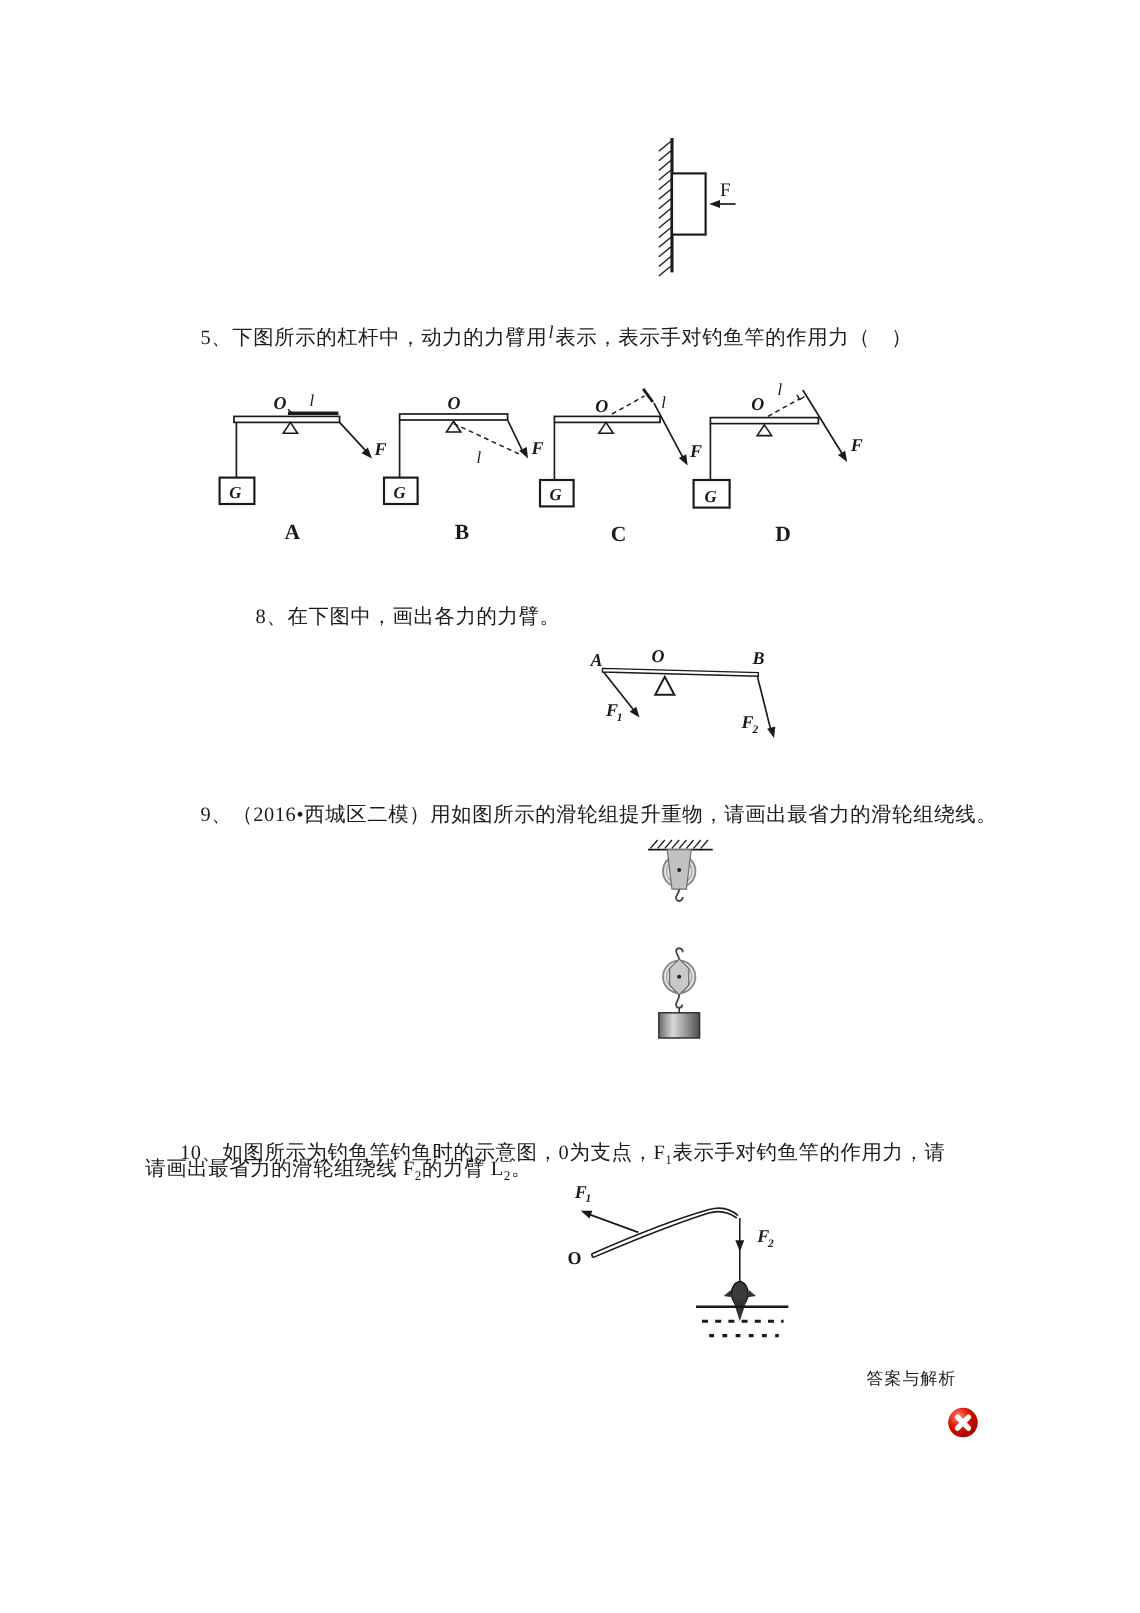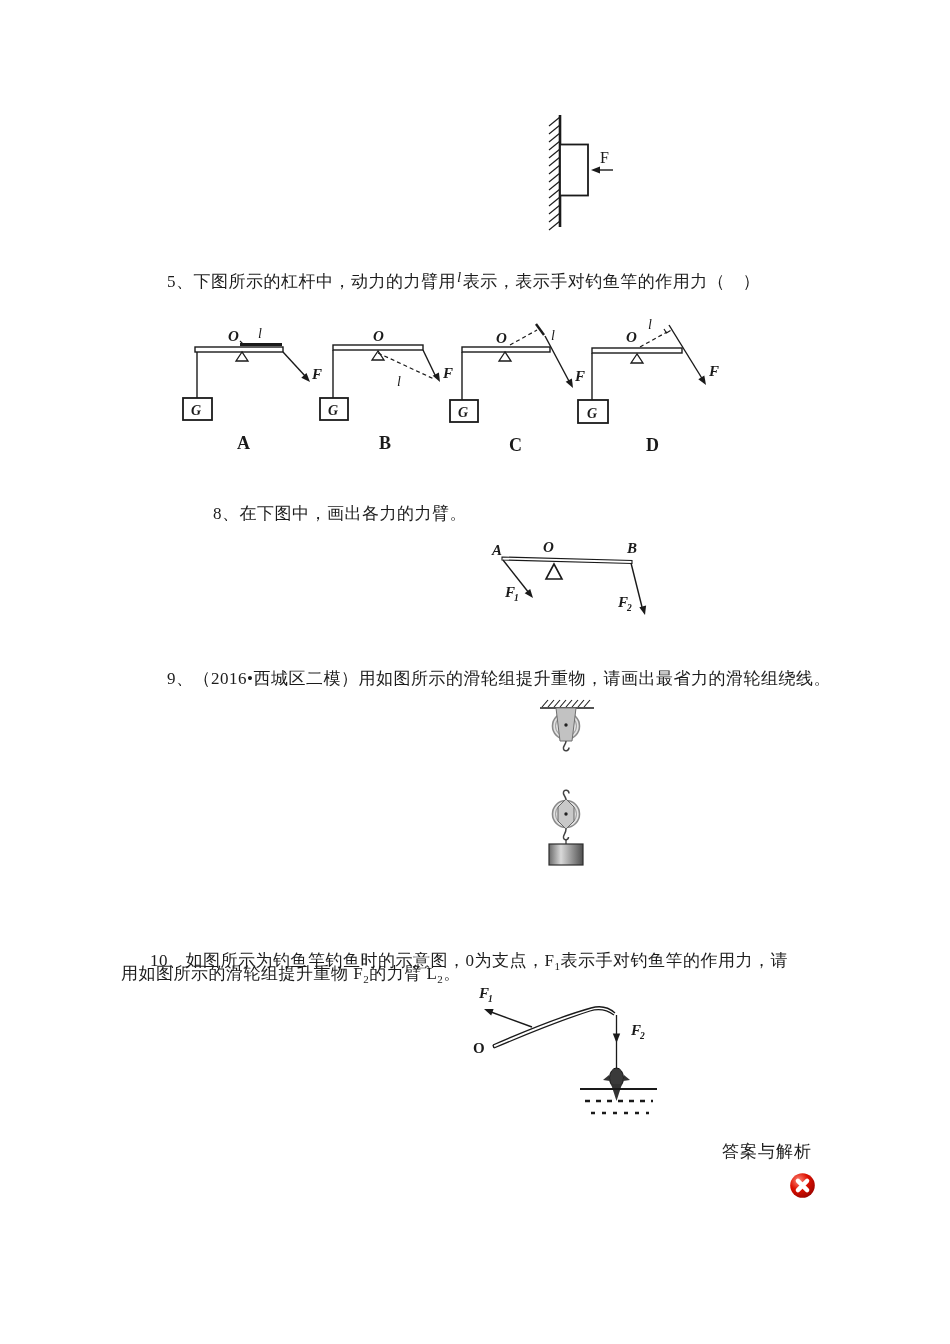--- a/index.html
+++ b/index.html
@@ -22,21 +22,21 @@
   svg rect.box { fill:#ffffff; stroke:#1a1a1a; stroke-width:1.8; }
   svg text { fill:#1a1a1a; font-family:"Liberation Serif", serif; }
   svg text.oi { font-style:italic; font-weight:bold; font-size:15px; }
   svg text.li { font-style:italic; font-size:14px; }
   svg text.fi { font-style:italic; font-weight:bold; font-size:15px; }
   svg text.gi { font-style:italic; font-weight:bold; font-size:14px; }
   svg text.opt { font-weight:bold; font-size:18px; }
   svg text.subd { font-style:italic; font-weight:bold; font-size:9.5px; }
   svg text.plain { font-size:16px; }
   svg text.ob { font-weight:bold; font-size:15px; }
-  .answers { position:absolute; font-size:17px; letter-spacing:1px;text-align:center; }
+  .answers { position:absolute; font-size:14px; letter-spacing:1px;text-align:center; }
 </style>
 </head>
 <body>
 
 <svg class="abs" style="left:520px; top:105px;" width="130" height="135" viewBox="0 0 130 135">
   <g>
     <line class="thin" x1="29" y1="21" x2="40" y2="12"></line>
       <line class="thin" x1="29" y1="29" x2="40" y2="20"></line>
     <line class="thin" x1="29" y1="37" x2="40" y2="28"></line>
       <line class="thin" x1="29" y1="45" x2="40" y2="36"></line>
@@ -190,21 +190,21 @@
     <path d="M36,134 C36,139 32.5,140 33.5,143 C34.5,146 38.5,145 38.5,142" fill="none" stroke="#444" stroke-width="1.5"></path>
     <line x1="36" y1="145" x2="36" y2="149" stroke="#444" style="stroke-width:1.1"></line>
   </g>
   <rect x="19" y="149" width="34" height="21" fill="url(#wgrad)" stroke="#2d2d2d" stroke-width="1.2"></rect>
 </svg>
 
 <div class="qtext" style="left:150px; top:934px;margin-top:15px;">
   <span>10、如图所示为钓鱼竿钓鱼时的示意图，0为支点，F</span><sub class="s">1</sub><span>表示手对钓鱼竿的作用力，请</span>
 </div>
 <div class="qtext" style="left:121px; top:962px;">
-  <span>用如图所示的滑轮组提升重物 F</span><sub class="s">2</sub><span>的力臂 L</span><sub class="s">2</sub><span>。</span>
+  <span>请画出最省力的滑轮组绕线 F</span><sub class="s">2</sub><span>的力臂 L</span><sub class="s">2</sub><span>。</span>
 </div>
 
 <svg class="abs" style="left:465px; top:985px;" width="210" height="140" viewBox="0 0 210 140">
   <g>
     <path d="M28,60 Q90,33 126,23 Q140,19 150,28" fill="none" stroke="#1a1a1a" stroke-width="1.3"></path>
     <path d="M29,63 Q90,37 125,26 Q138,22 149,30" fill="none" stroke="#1a1a1a" stroke-width="1.3"></path>
     <line x1="28" y1="60" x2="29" y2="63"></line>
   </g>
   <g>
     <line x1="67" y1="42" x2="26" y2="27"></line>

